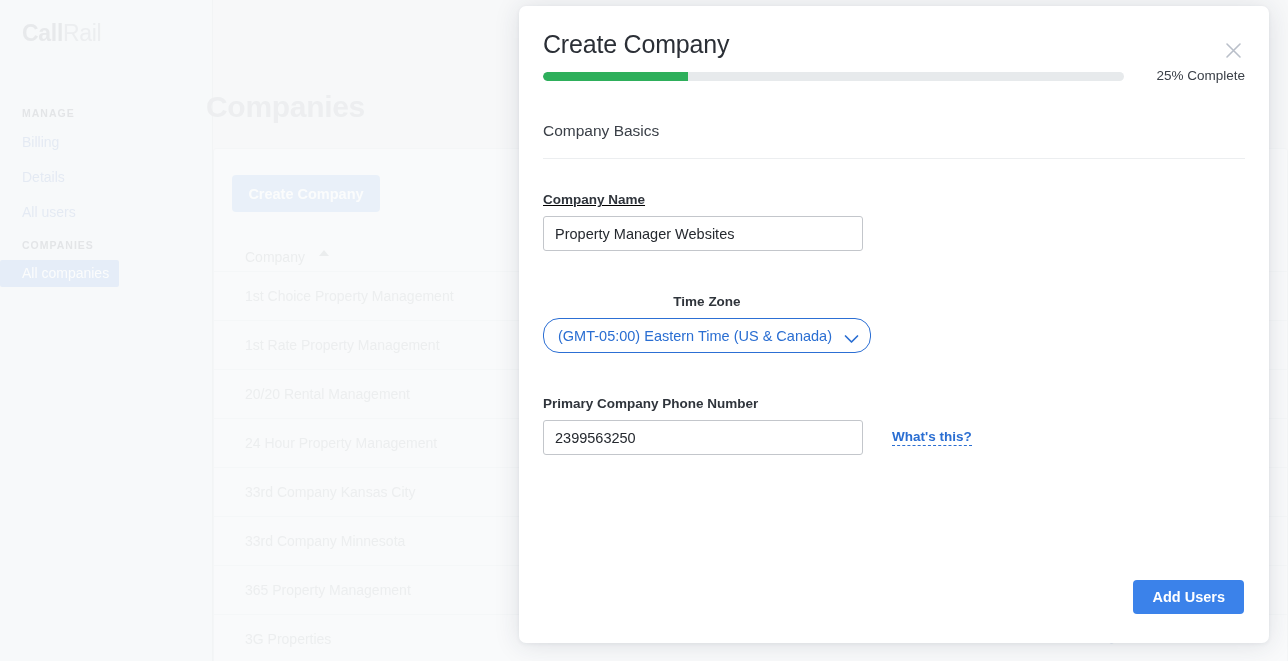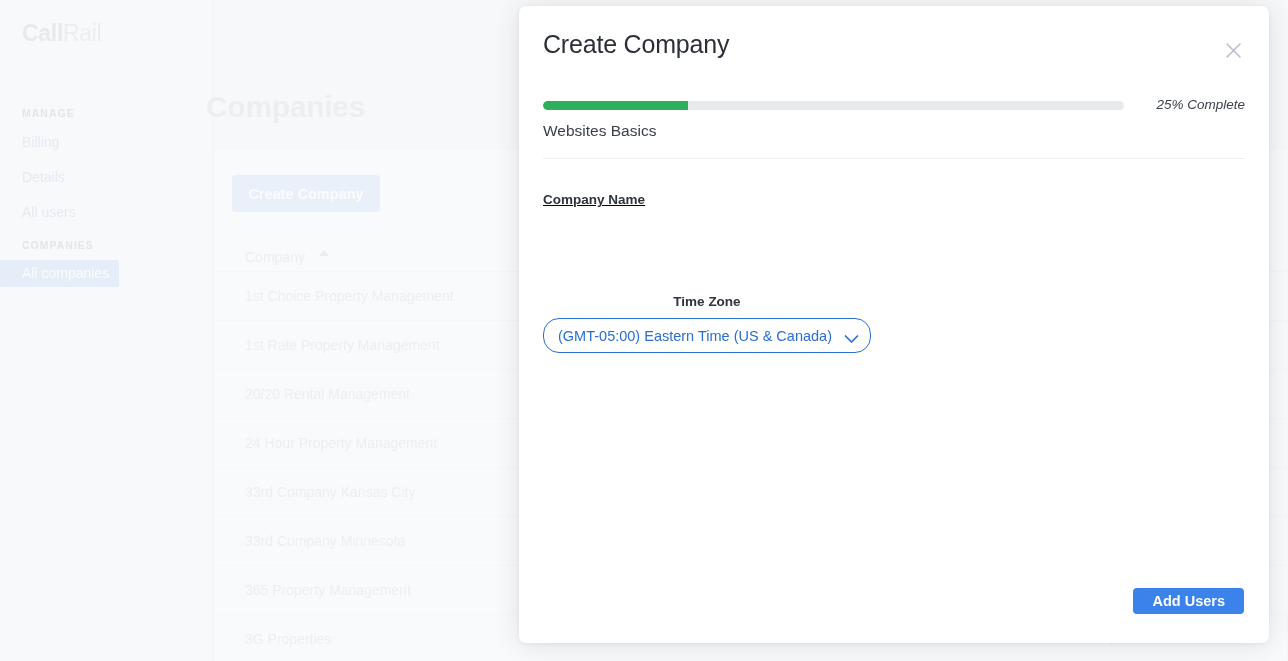--- a/index.html
+++ b/index.html
@@ -209,24 +209,23 @@
     justify-content: center;
     cursor: pointer;
     background: none;
     border: none;
   }
   .close-btn svg { display: block; }
 
   .progress-row {
     position: absolute;
     left: 24px;
-    top: 93px;
+    top: 64px;
     right: 24px;
     height: 14px;
-    font-style: italic;
   }
   .progress-track {
     position: absolute;
     left: 0;
     top: 2px;
     width: 581px;
     height: 9px;
     background: #e7eaec;
     border-radius: 5px;
     overflow: hidden;
@@ -331,21 +330,21 @@
   .field-name { top: 186px; text-decoration: underline; }
   .field-tz   { top: 288px; text-align: center; }
   .field-phone{ top: 390px; }
 
   .phone-row { position: relative; width: 400px; }
 
   .primary-btn {
     position: absolute;
     right: 25px;
     bottom: 29px;
-    height: 26px;
+    height: 34px;
     padding: 0 19px;
     background: #3b82ea;
     color: #ffffff;
     border: none;
     border-radius: 4px;
     font-size: 14.5px;
     font-weight: 700;
     cursor: pointer;
     font-family: "Liberation Sans", sans-serif;
   }
@@ -438,36 +437,44 @@
       </svg>
     </button>
 
     <div class="progress-row">
       <div class="progress-track" style="background: rgb(231, 234, 236);">
         <div class="progress-fill" id="progress-fill" style="width: 25%; background: rgb(46, 175, 91);"></div>
       </div>
       <span class="progress-label">25% Complete</span>
     </div>
 
-    <div class="section-title">Websites Basics</div>
+    <div class="section-title">Company Basics</div>
     <div class="section-rule"></div>
 
     <div class="field field-name">
       <label class="field-label">Company Name</label>
+      <input class="text-input" type="text" value="Property Manager Websites" style="">
     </div>
 
     <div class="field field-tz">
       <label class="field-label">Time Zone</label>
       <div class="select-wrap">
         <div class="select-box">(GMT-05:00) Eastern Time (US &amp; Canada)</div>
         <span class="select-chevron">
           <svg width="15" height="10" viewBox="0 0 15 10" aria-hidden="true">
             <path d="M1.5 2 L7.5 8 L13.5 2" stroke="#2a6ed2" stroke-width="1.7" fill="none" stroke-linecap="round" stroke-linejoin="round"></path>
           </svg>
         </span>
       </div>
     </div>
 
+    <div class="field field-phone">
+      <label class="field-label">Primary Company Phone Number</label>
+      <div class="phone-row">
+        <input class="text-input" type="text" value="2399563250" style="">
+        <a class="whats-this" href="#">What's this?</a>
+      </div>
+    </div>
 
     <button class="primary-btn" style="background: rgb(59, 130, 234);">Add Users</button>
 
   </div>
 </div>
 
 </body></html>

